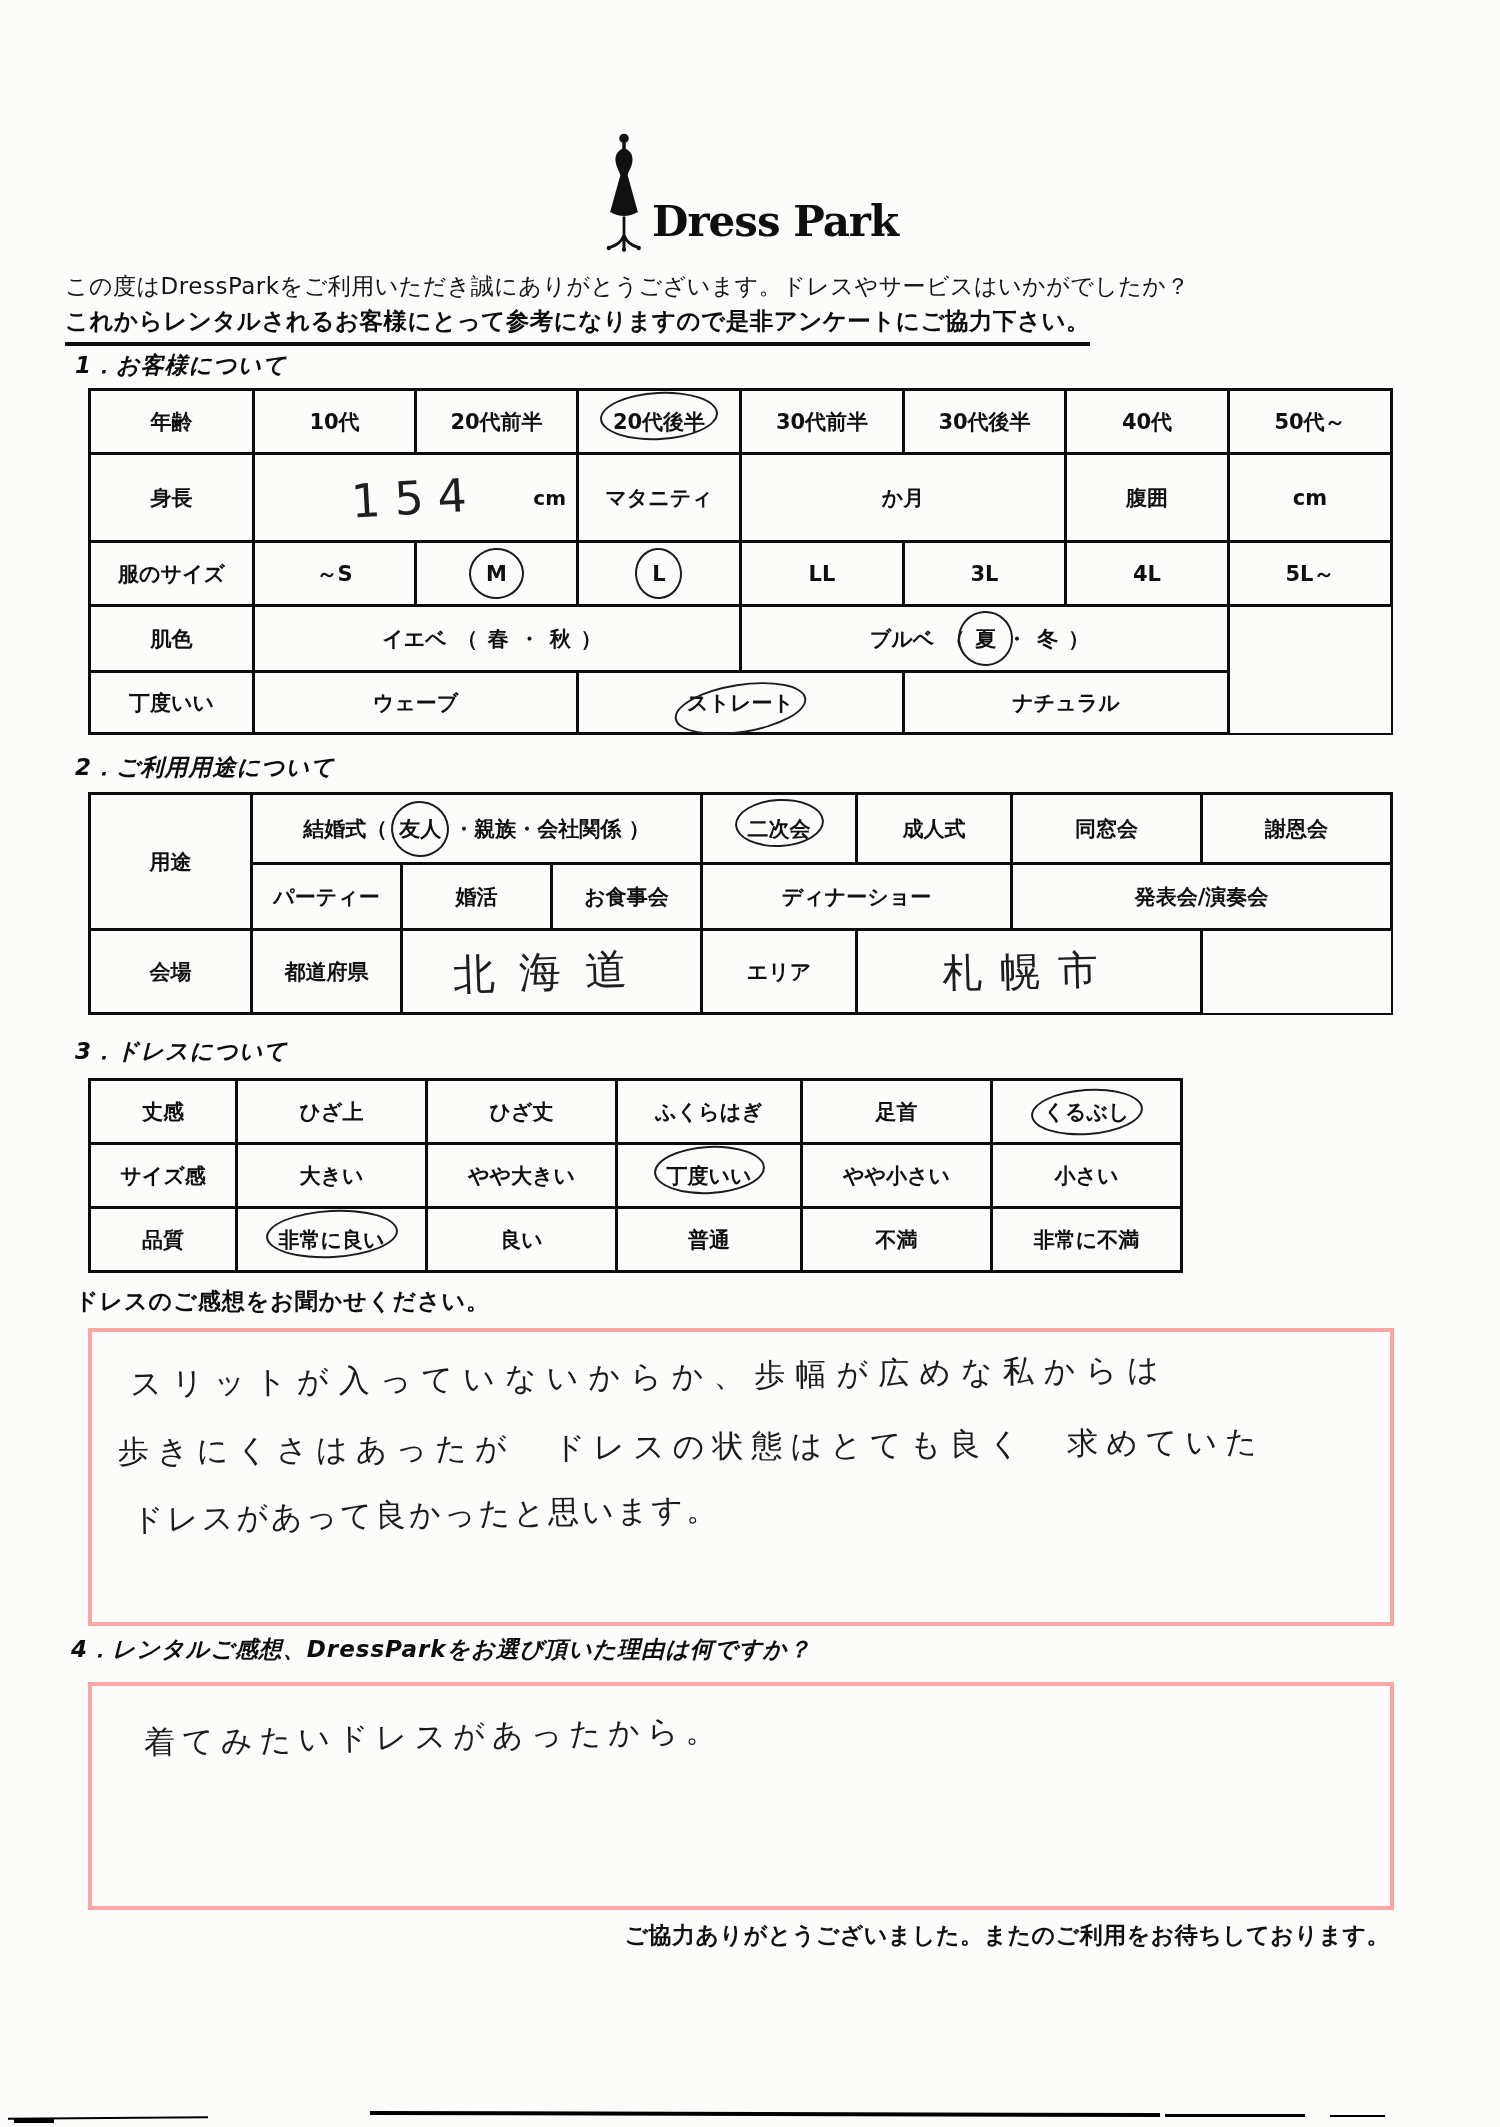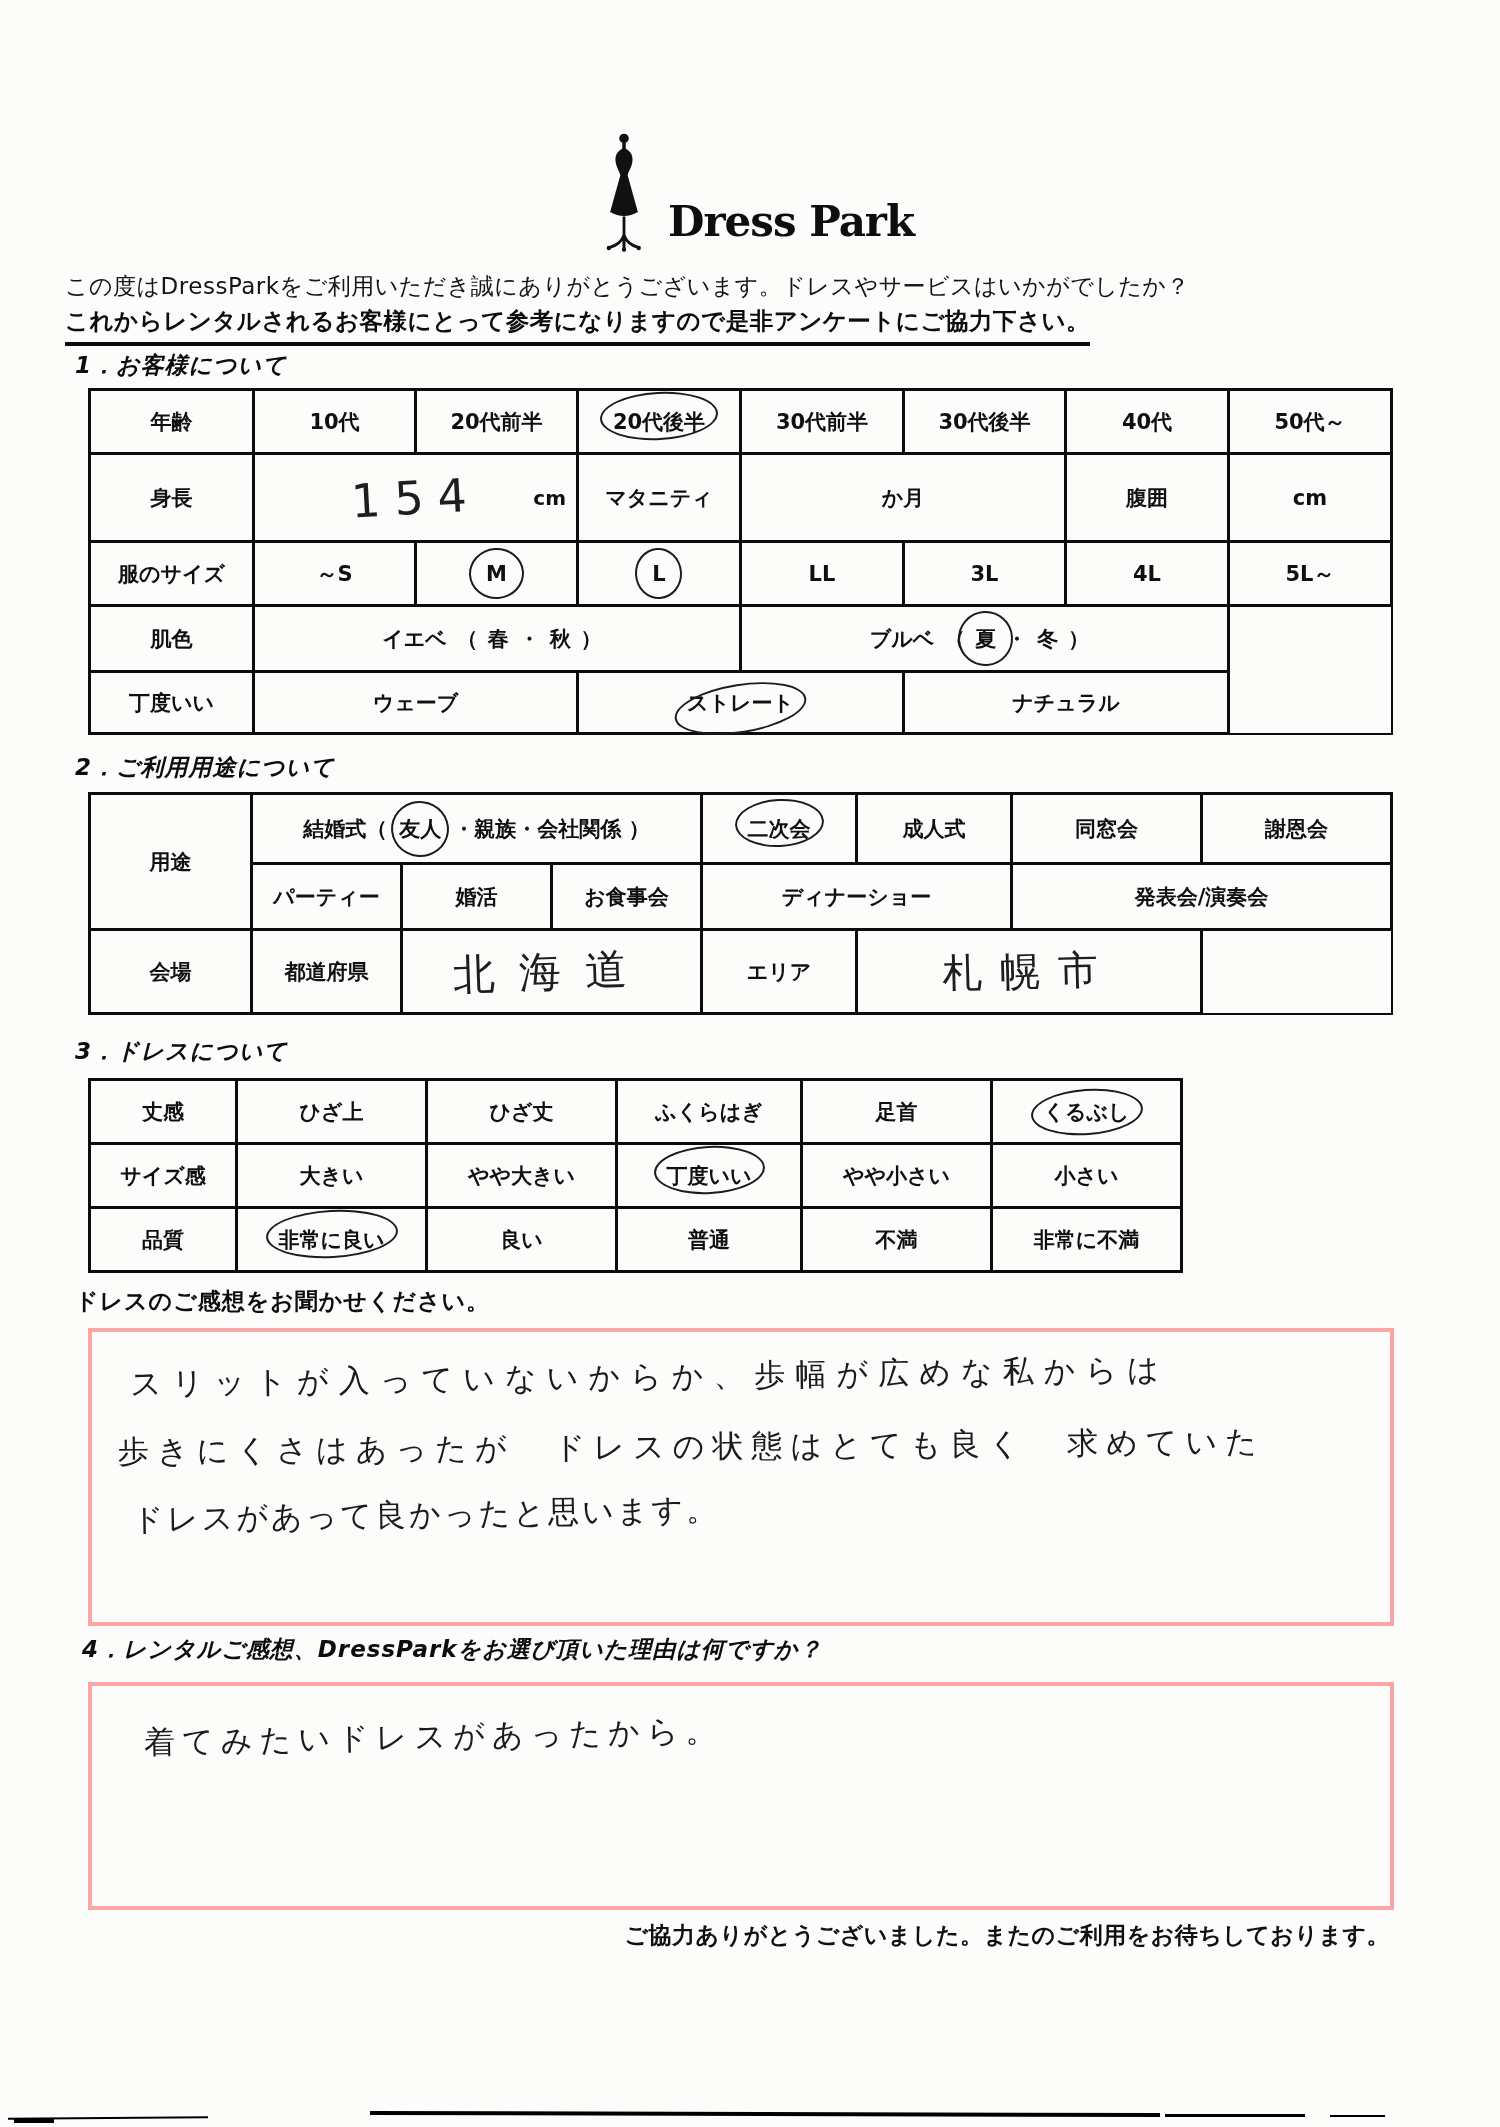--- a/index.html
+++ b/index.html
@@ -4,41 +4,41 @@
 <style>
   html,body { margin:0; padding:0; background:#ffffff; }
   .page {
     position:relative; width:1500px; height:2127px;
     background:#fcfcfb; color:#111;
     font-family:"DejaVu Sans","Liberation Sans",sans-serif;
     overflow:hidden;
   }
 
   
-  .logo { position:absolute; top:124px; left:598px; display:flex; align-items:flex-end; gap:18px; }
+  .logo { position:absolute; top:124px; left:598px; display:flex; align-items:flex-end; gap:2px; }
   .logo svg { width:52px; height:138px; display:block; }
   .logo-text {
     font-family:"DejaVu Serif","Liberation Serif",serif;
     font-size:42px; font-weight:700; letter-spacing:-1px;
     color:#0e0e0e; margin-bottom:16px; white-space:nowrap;
   }
 
   
   .intro1 { position:absolute; top:271px; left:65px; font-size:23px; letter-spacing:0.5px; white-space:nowrap; color:#141414; }
   .intro2 {
     position:absolute; top:305px; left:65px; font-size:23.5px; font-weight:700;
     letter-spacing:0.5px; white-space:nowrap; color:#0d0d0d;
     border-bottom:4px solid #0d0d0d; padding-bottom:5px;
   }
 
   .sec-title { position:absolute; font-size:23px; font-weight:700; letter-spacing:1px; white-space:nowrap; color:#0d0d0d;font-style:italic; }
   #s1-title { top:350px; left:75px; }
   #s2-title { top:752px; left:75px; }
   #s3-title { top:1036px; left:75px; }
-  #s4-title { top:1634px; left:82px;text-align:center; }
+  #s4-title { top:1634px; left:71px;text-align:center; }
   #comment-prompt { top:1286px; left:75px; position:absolute; font-size:23px; font-weight:700; letter-spacing:1px; white-space:nowrap; color:#0d0d0d;text-align:center; }
 
   
   table.f { border-collapse:collapse; table-layout:fixed; position:absolute; background:transparent; }
   table.f td, table.f th {
     border:3px solid #0c0c0c; font-size:21px; font-weight:700; text-align:center;
     vertical-align:middle; padding:0 2px; overflow:visible; color:#101010; white-space:nowrap;
   }
   table.f { border:2px solid #0c0c0c; }
   td.filler, td.filler { border:none !important; }

